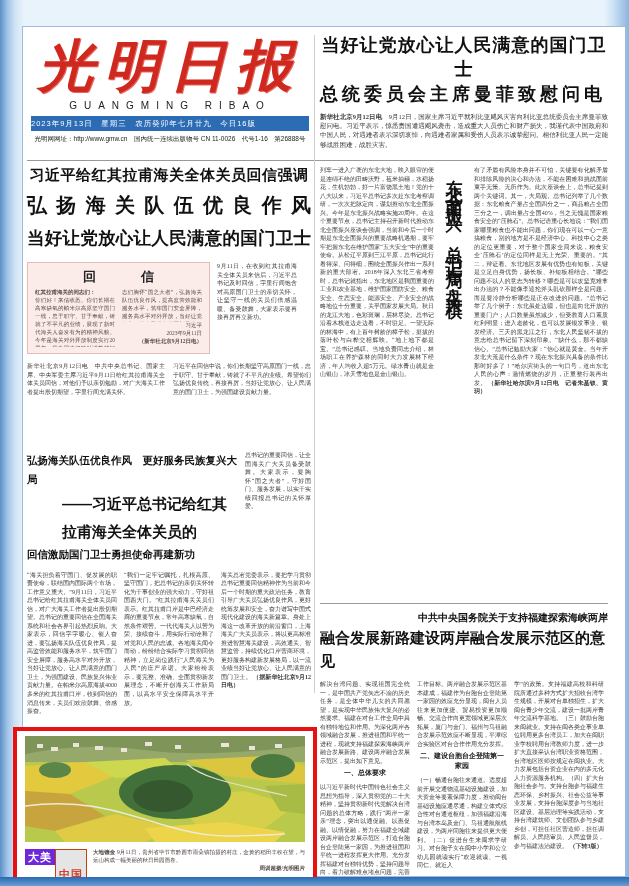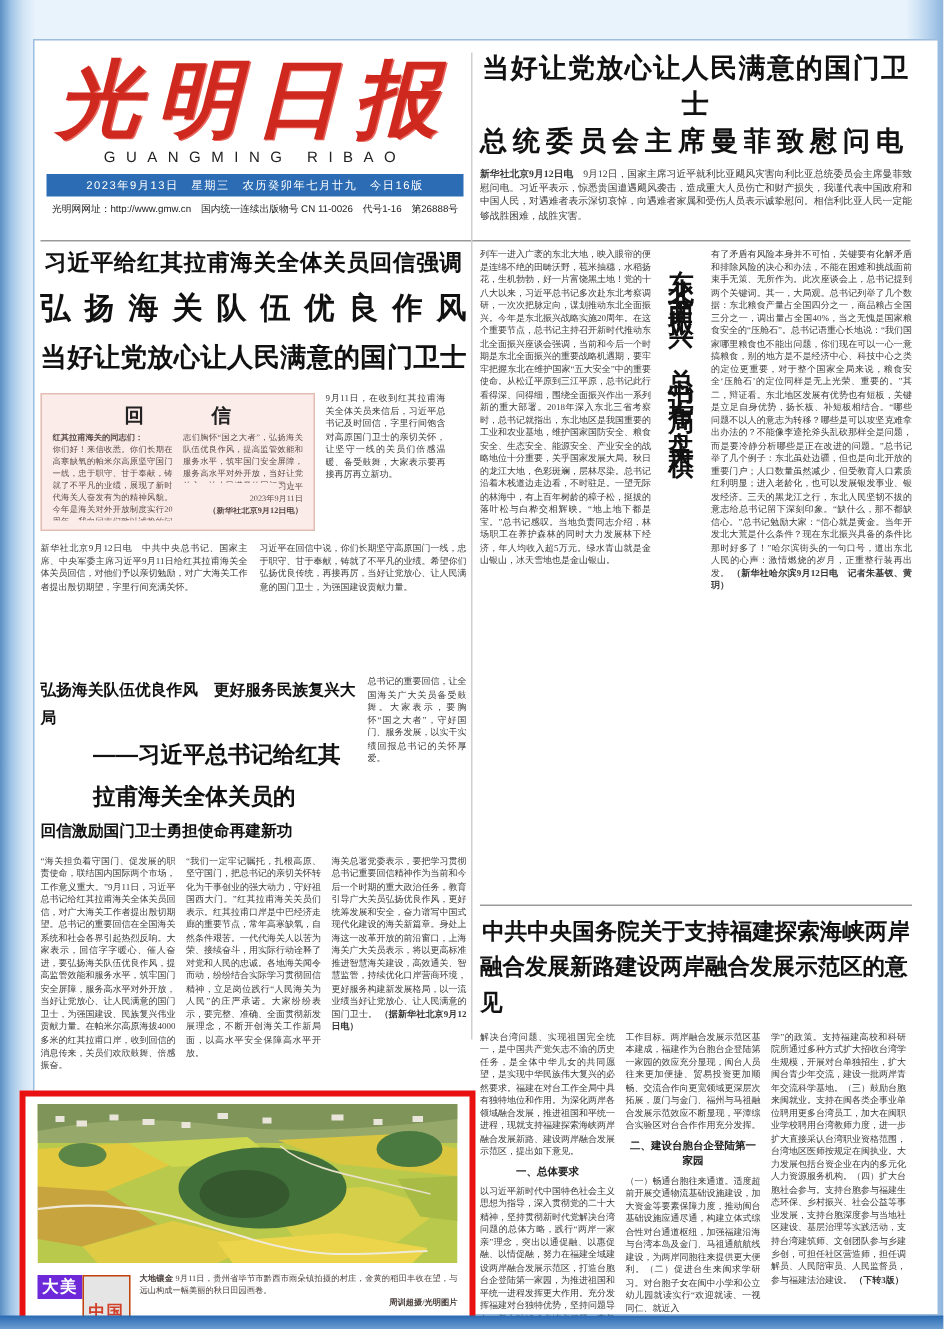--- a/index.html
+++ b/index.html
@@ -15,21 +15,21 @@
   .abs{position:absolute;}
   .rule-h{position:absolute;height:1px;background:#b5b5b5;}
   .rule-v{position:absolute;width:1px;background:#cfcfcf;}
   .col{font-size:6px;line-height:1.42;text-align:justify;color:#3a3a3a;overflow:hidden;
        font-family:"Liberation Serif","DejaVu Serif",serif;}
   .bold{font-weight:bold;}
   .masthead-title{font-size:56px;font-weight:bold;font-style:italic;color:#cf281e;
       letter-spacing:10px;text-align:center;line-height:1.05;text-shadow:1px 1px 0 #e8675e;}
   .masthead-latin{font-size:10px;letter-spacing:7px;color:#222;text-align:center;}
   .datebar{background:#2b6cb5;color:#ffffff;font-size:7.5px;letter-spacing:1px;
-      text-align:center;line-height:15px;height:15px;}
+      line-height:15px;height:15px;}
   .infoline{font-size:6.5px;color:#222;text-align:center;}
   .hl-big{font-weight:bold;color:#111;font-family:"Liberation Sans","DejaVu Sans",sans-serif;}
   .just{text-align:justify;text-align-last:justify;}
   .letterbox{background:#fbecea;border:1px solid #e3bcb4;box-sizing:border-box;padding:5px 7px;}
   .letterbox .ltitle{font-size:13px;font-weight:bold;color:#222;text-align:center;
       letter-spacing:16px;text-indent:16px;margin-bottom:3px;}
   .ltext{font-size:5.5px;line-height:1.45;color:#5c4a46;text-align:justify;overflow:hidden;
       font-family:"Liberation Serif","DejaVu Serif",serif;}
   .vtitle{writing-mode:vertical-rl;text-orientation:upright;font-weight:bold;color:#111;
       font-size:17px;letter-spacing:7px;height:430px;margin:0 auto;}
@@ -123,21 +123,21 @@
       </div>
       <div class="col" style="width:134px;height:432px;">
         <span>有了矛盾有风险本身并不可怕，关键要有化解矛盾和排除风险的决心和办法，不能在困难和挑战面前束手无策、无所作为。此次座谈会上，总书记提到两个关键词。其一，大局观。总书记列举了几个数据：东北粮食产量占全国四分之一，商品粮占全国三分之一，调出量占全国40%，当之无愧是国家粮食安全的“压舱石”。总书记语重心长地说：“我们国家哪里粮食也不能出问题，你们现在可以一心一意搞粮食，别的地方是不是经济中心、科技中心之类的定位更重要，对于整个国家全局来说，粮食安全‘压舱石’的定位同样是无上光荣、重要的。”其二，辩证看。东北地区发展有优势也有短板，关键是立足自身优势，扬长板、补短板相结合。“哪些问题不以人的意志为转移？哪些是可以攻坚克难拿出办法的？不能像李逵抡斧头乱砍那样全是问题，而是要冷静分析哪些是正在改进的问题。”总书记举了几个例子：东北虽处边疆，但也是向北开放的重要门户；人口数量虽然减少，但受教育人口素质红利明显；进入老龄化，也可以发展银发事业、银发经济。三天的黑龙江之行，东北人民坚韧不拔的意志给总书记留下深刻印象。“缺什么，那不都缺信心。”总书记勉励大家：“信心就是黄金。当年开发北大荒是什么条件？现在东北振兴具备的条件比那时好多了！”哈尔滨街头的一句口号，道出东北人民的心声：激情燃烧的岁月，正重整行装再出发。</span>
         <span class="bold">（新华社哈尔滨9月12日电　记者朱基钗、黄玥）</span>
       </div>
     </div>
 
     <div class="rule-h" style="left:297px;top:576px;width:288px;background:#999;"></div>
 
     <div class="abs" style="left:297px;top:583px;width:288px;">
-      <div class="hl-big" style="font-size:15px;text-align:center;line-height:1.55;">中共中央国务院关于支持福建探索海峡两岸</div>
+      <div class="hl-big" style="font-size:10px;text-align:right;line-height:1.55;">中共中央国务院关于支持福建探索海峡两岸</div>
       <div class="hl-big" style="font-size:15px;text-align:left;line-height:1.55;">融合发展新路建设两岸融合发展示范区的意见</div>
       <div style="display:flex;gap:7px;margin-top:8px;">
         <div class="col" style="width:90px;height:204px;">
           <span>解决台湾问题、实现祖国完全统一，是中国共产党矢志不渝的历史任务，是全体中华儿女的共同愿望，是实现中华民族伟大复兴的必然要求。福建在对台工作全局中具有独特地位和作用。为深化两岸各领域融合发展，推进祖国和平统一进程，现就支持福建探索海峡两岸融合发展新路、建设两岸融合发展示范区，提出如下意见。</span>
           <div class="subhead">一、总体要求</div>
           <span>以习近平新时代中国特色社会主义思想为指导，深入贯彻党的二十大精神，坚持贯彻新时代党解决台湾问题的总体方略，践行“两岸一家亲”理念，突出以通促融、以惠促融、以情促融，努力在福建全域建设两岸融合发展示范区，打造台胞台企登陆第一家园，为推进祖国和平统一进程发挥更大作用。充分发挥福建对台独特优势，坚持问题导向，着力破解难点堵点问题，完善保障制度和配套措施，既尽力而为又量力而行，更好惠及两岸同胞，形成可复制可推广的经验，久久为功。</span>
         </div>
         <div class="col" style="width:90px;height:204px;">
           <span>工作目标。两岸融合发展示范区基本建成，福建作为台胞台企登陆第一家园的效应充分显现，闽台人员往来更加便捷、贸易投资更加顺畅、交流合作向更宽领域更深层次拓展，厦门与金门、福州与马祖融合发展示范效应不断显现，平潭综合实验区对台合作作用充分发挥。</span>
           <div class="subhead">二、建设台胞台企登陆第一家园</div>

